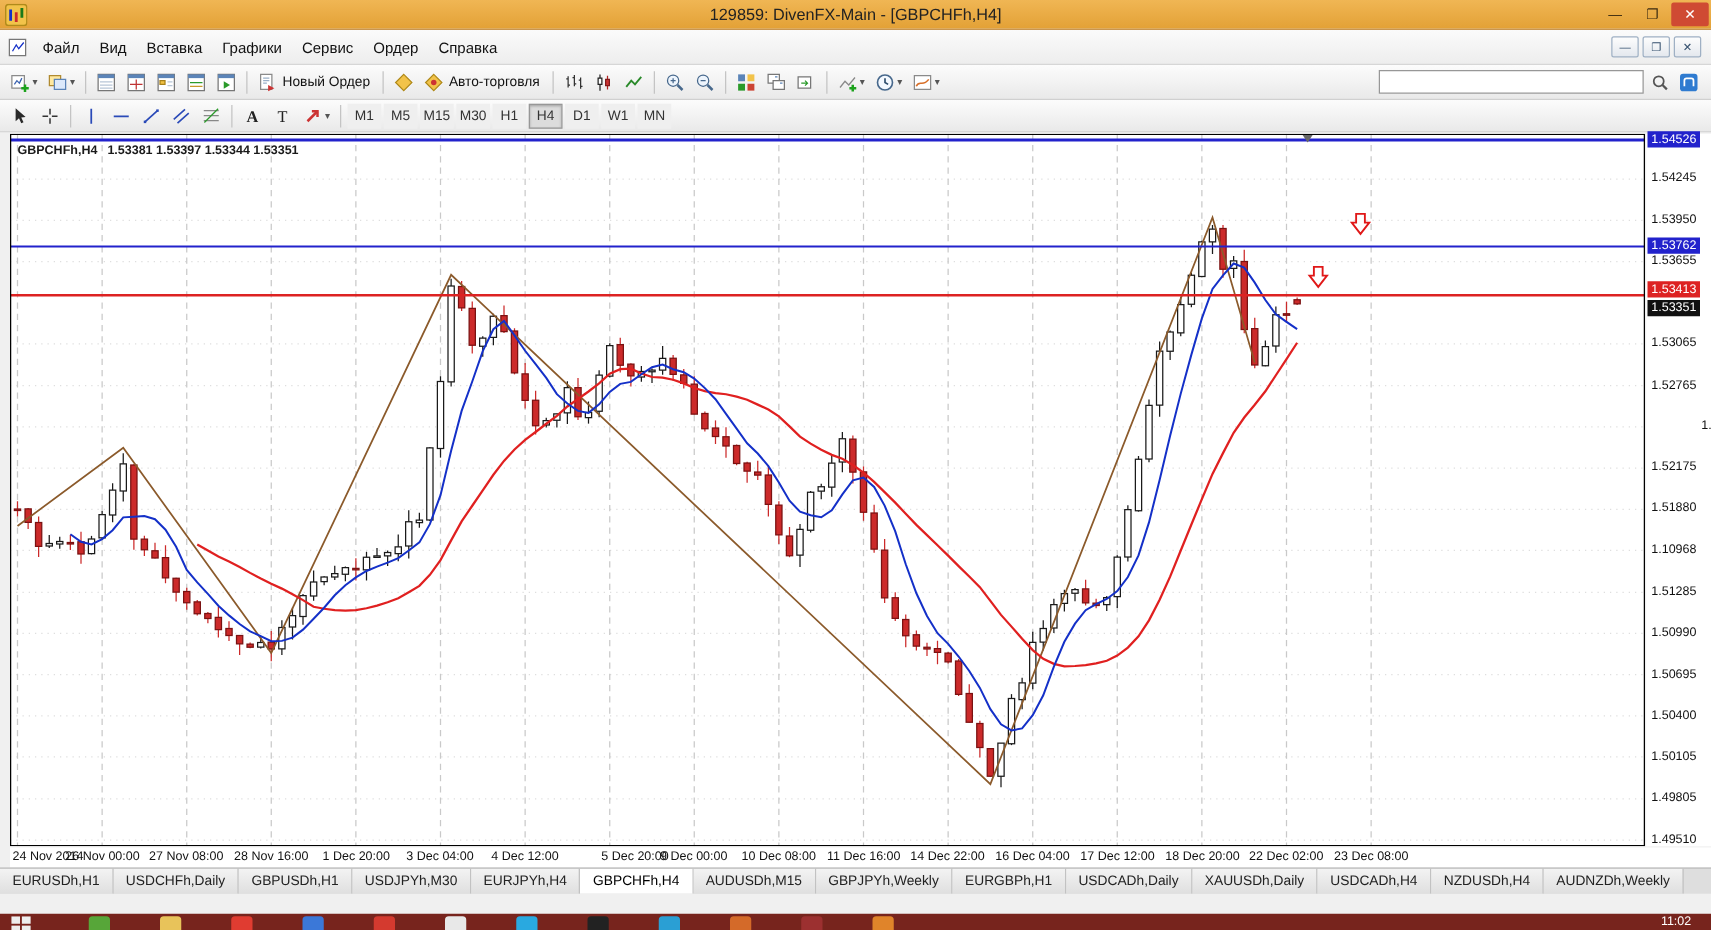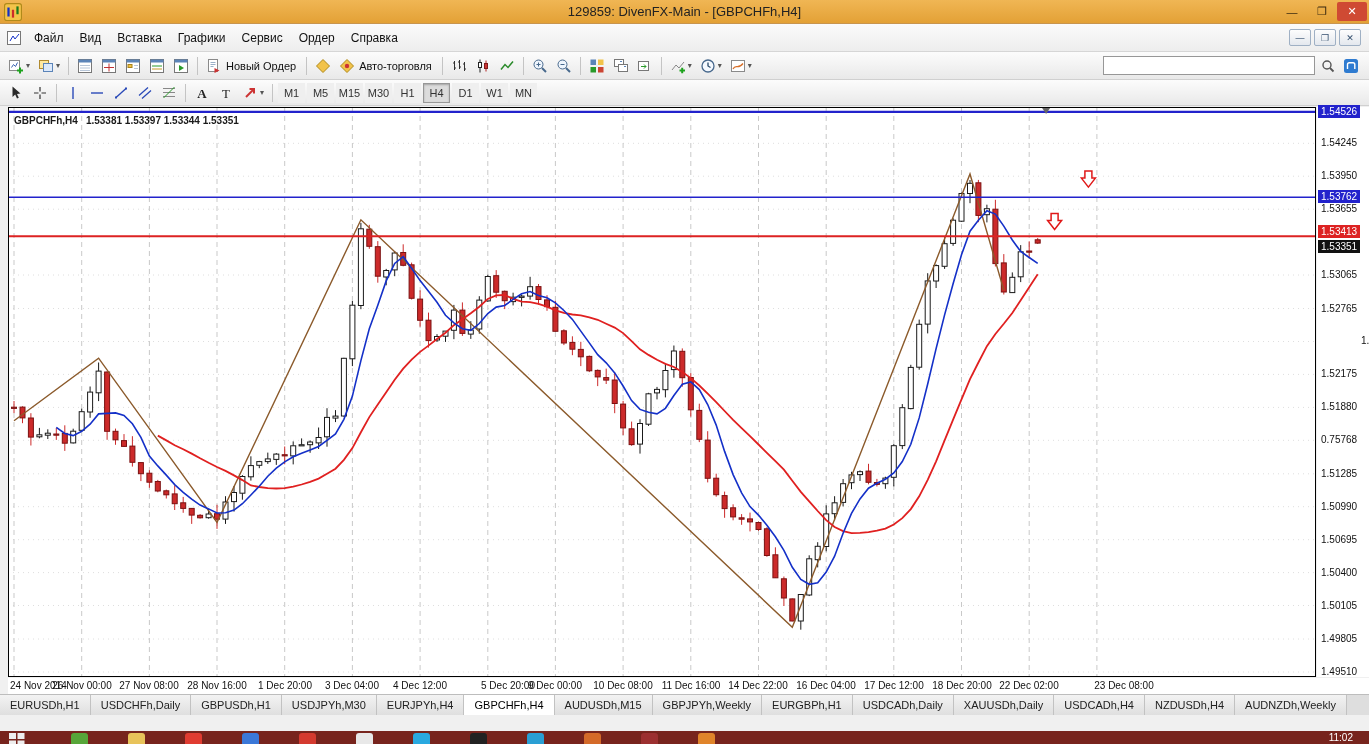--- a/index.html
+++ b/index.html
@@ -717,21 +717,21 @@
       </svg>
     <div class="yaxis" id="y-axis">
         <div class="ylab" style="top: 30px;">1.54245</div>
         <div class="ylab" style="top: 63px;">1.53950</div>
         <div class="ylab" style="top: 96px;">1.53655</div>
         <div class="ylab" style="top: 162px;">1.53065</div>
         <div class="ylab" style="top: 196px;">1.52765</div>
         <div class="ylab" style="top: 228px; margin-left: 40px;">1.52470</div>
         <div class="ylab" style="top: 261px;">1.52175</div>
         <div class="ylab" style="top: 294px;">1.51880</div>
-        <div class="ylab" style="top: 327px;">0.75768</div>
+        <div class="ylab" style="top: 327px;">1.10968</div>
         <div class="ylab" style="top: 361px;">1.51285</div>
         <div class="ylab" style="top: 394px;">1.50990</div>
         <div class="ylab" style="top: 427px;">1.50695</div>
         <div class="ylab" style="top: 460px;">1.50400</div>
         <div class="ylab" style="top: 493px;">1.50105</div>
         <div class="ylab" style="top: 526px;">1.49805</div>
         <div class="ylab" style="top: 559px;">1.49510</div>
         <div class="ybadge" style="top: -2px; background: rgb(34, 34, 204);">1.54526</div>
         <div class="ybadge" style="top: 83px; background: rgb(34, 34, 204);">1.53762</div>
         <div class="ybadge" style="top: 118px; background: rgb(221, 34, 34);">1.53413</div>
@@ -747,21 +747,21 @@
         <div class="xlab centered" style="left: 412px;">4 Dec 12:00</div>
         <div class="xlab centered" style="left: 500px;">5 Dec 20:00</div>
         <div class="xlab centered" style="left: 547px;">9 Dec 00:00</div>
         <div class="xlab centered" style="left: 615px;">10 Dec 08:00</div>
         <div class="xlab centered" style="left: 683px;">11 Dec 16:00</div>
         <div class="xlab centered" style="left: 750px;">14 Dec 22:00</div>
         <div class="xlab centered" style="left: 818px;">16 Dec 04:00</div>
         <div class="xlab centered" style="left: 886px;">17 Dec 12:00</div>
         <div class="xlab centered" style="left: 954px;">18 Dec 20:00</div>
         <div class="xlab centered" style="left: 1021px;">22 Dec 02:00</div>
-        <div class="xlab centered" style="left: 1089px; margin-left: 27px;">23 Dec 08:00</div>
+        <div class="xlab centered" style="left: 1089px;">23 Dec 08:00</div>
       </div>
     <div class="legend">
       <span>GBPCHFh,H4</span><span class="ohlc">1.53381 1.53397 1.53344 1.53351</span>
     </div>
   </div>
 
   <div class="tabsbar" id="tabsbar">
       <div class="tab">EURUSDh,H1</div>
       <div class="tab">USDCHFh,Daily</div>
       <div class="tab">GBPUSDh,H1</div>

